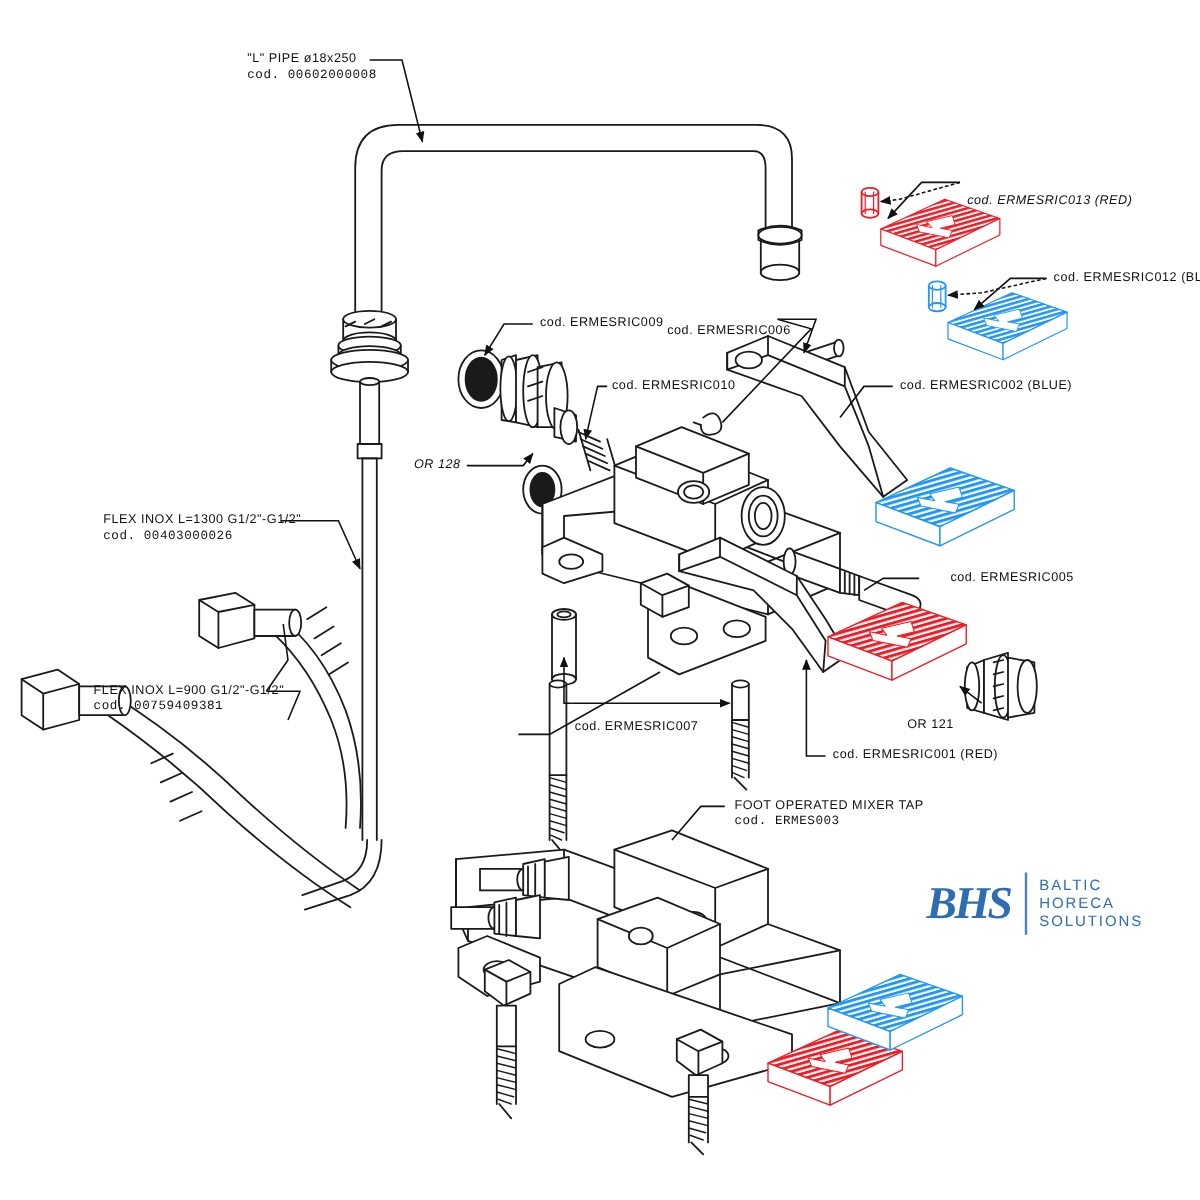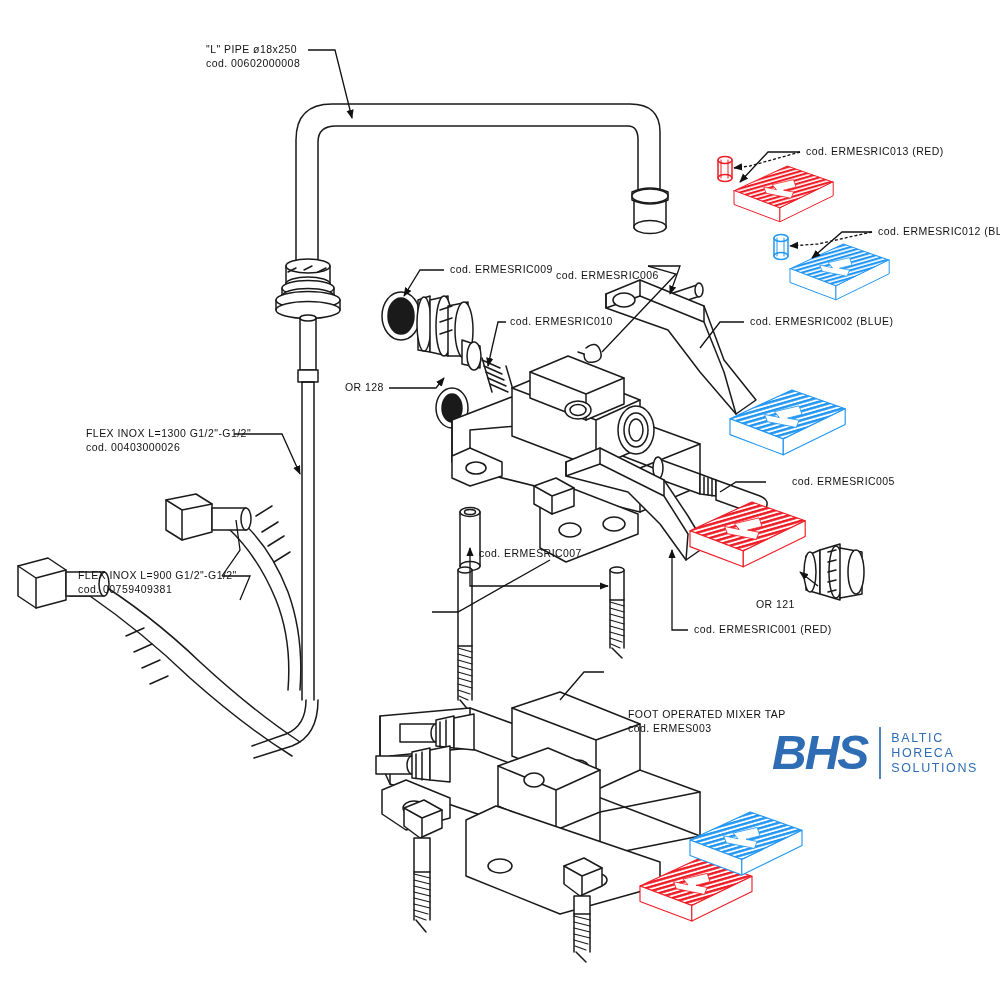--- a/index.html
+++ b/index.html
@@ -17,32 +17,32 @@
   .callout{
     position:absolute;
     font-family:"Liberation Sans","DejaVu Sans",sans-serif;
     font-size:10.5px;
     letter-spacing:0.45px;
     color:#111;
     line-height:13.5px;
     white-space:nowrap;
     user-select:none;
   }
-  .callout .l2{display:block;}
+  .callout .l2{display:block;font-family:Liberation Mono, monospace;}
 
   
   #logo{
     position:absolute;
     left:772px;top:726px;
     display:flex;align-items:center;
     user-select:none;
   }
   #logo .mark{
-    font-family:Liberation Sans, sans-serif;
-    font-size:48px;
+    font-family:Liberation Serif, serif;
+    font-size:38px;
     font-weight:bold;
     font-style:italic;
     letter-spacing:-2px;
     line-height:54px;
     color:#2E6DB4;
   }
   #logo .divider{
     width:2px;height:52px;
     background:#2E6DB4;
     margin:0 10px 0 12px;
@@ -403,61 +403,61 @@
 
   <div class="callout" style="left:78px;top:569px;">
     <span>FLEX INOX L=900 G1/2"-G1/2"</span>
     <span class="l2">cod. 00759409381</span>
   </div>
 
   <div class="callout" style="left:450px;top:263px;text-align:center;">
     <span>cod. ERMESRIC009</span>
   </div>
 
-  <div class="callout" style="left:345px;top:381px;">
+  <div class="callout" style="left:345px;top:381px;font-style:italic;">
     <span>OR 128</span>
   </div>
 
   <div class="callout" style="left:510px;top:315px;">
     <span>cod. ERMESRIC010</span>
   </div>
 
   <div class="callout" style="left:556px;top:269px;">
     <span>cod. ERMESRIC006</span>
   </div>
 
-  <div class="callout" style="left:806px;top:145px;">
+  <div class="callout" style="left:806px;top:161px;font-style:italic;">
     <span>cod. ERMESRIC013 (RED)</span>
   </div>
 
   <div class="callout" style="left:878px;top:225px;">
     <span>cod. ERMESRIC012 (BLUE)</span>
   </div>
 
   <div class="callout" style="left:750px;top:315px;">
     <span>cod. ERMESRIC002 (BLUE)</span>
   </div>
 
   <div class="callout" style="left:772px;top:475px;margin-left:20px;">
     <span>cod. ERMESRIC005</span>
   </div>
 
-  <div class="callout" style="left:479px;top:547px;">
+  <div class="callout" style="left:479px;top:599px;">
     <span>cod. ERMESRIC007</span>
   </div>
 
   <div class="callout" style="left:756px;top:598px;text-align:right;">
     <span>OR 121</span>
   </div>
 
   <div class="callout" style="left:694px;top:623px;">
     <span>cod. ERMESRIC001 (RED)</span>
   </div>
 
-  <div class="callout" style="left:628px;top:665px;margin-top:43px;">
+  <div class="callout" style="left:612px;top:665px;">
     <span>FOOT OPERATED MIXER TAP</span>
     <span class="l2">cod. ERMES003</span>
   </div>
 
   <div id="logo">
     <div class="mark">BHS</div>
     <div class="divider"></div>
     <div class="words">
       <span>BALTIC</span>
       <span>HORECA</span>

